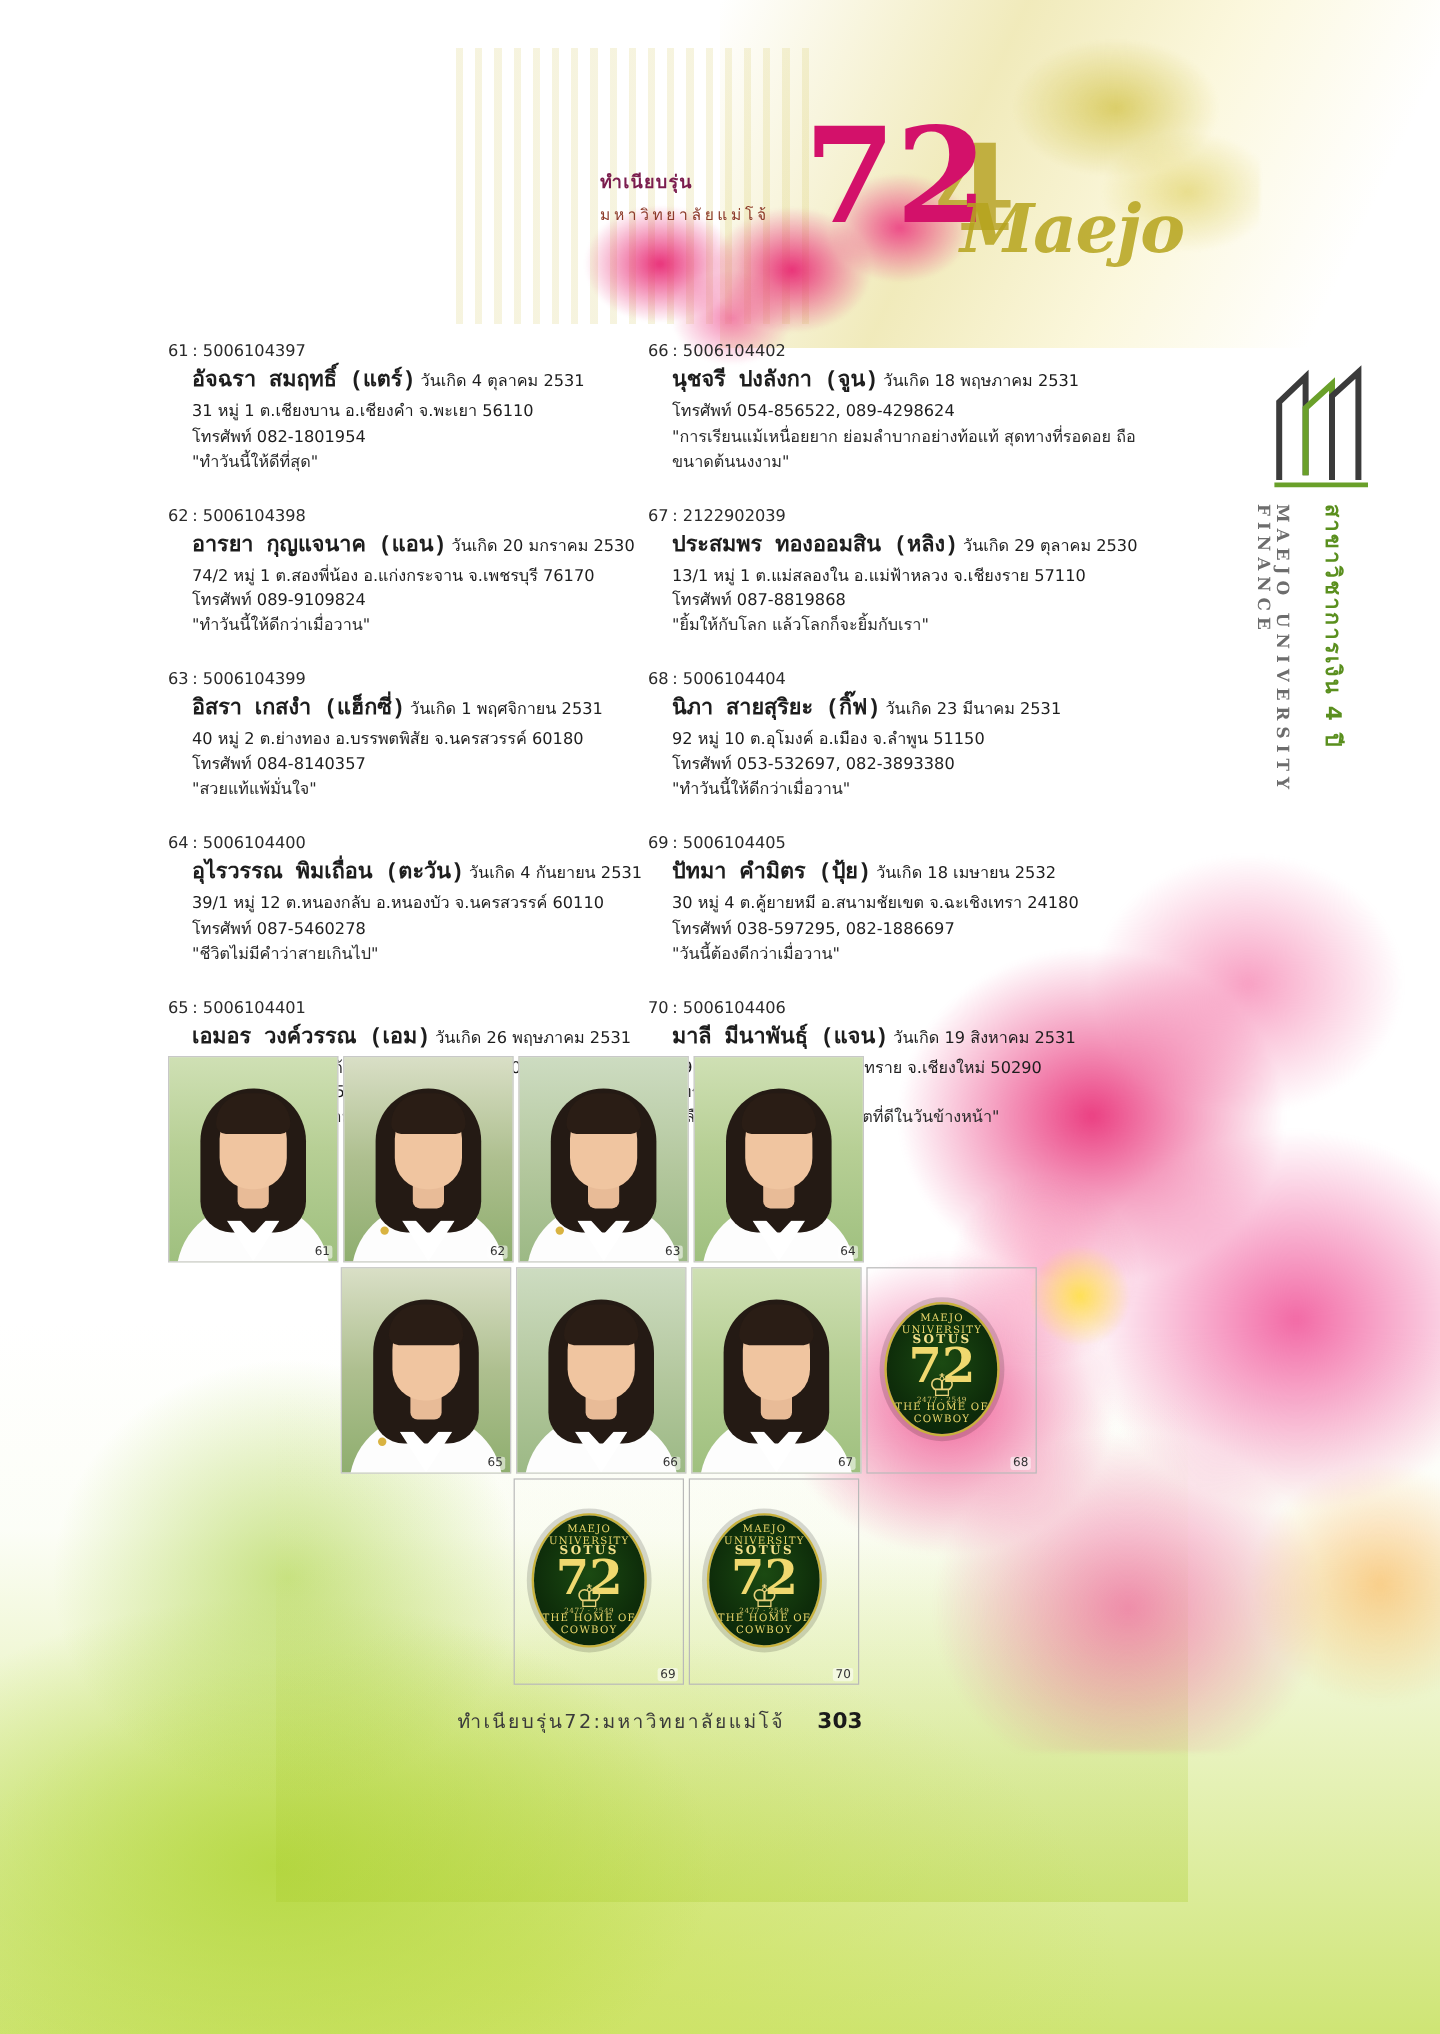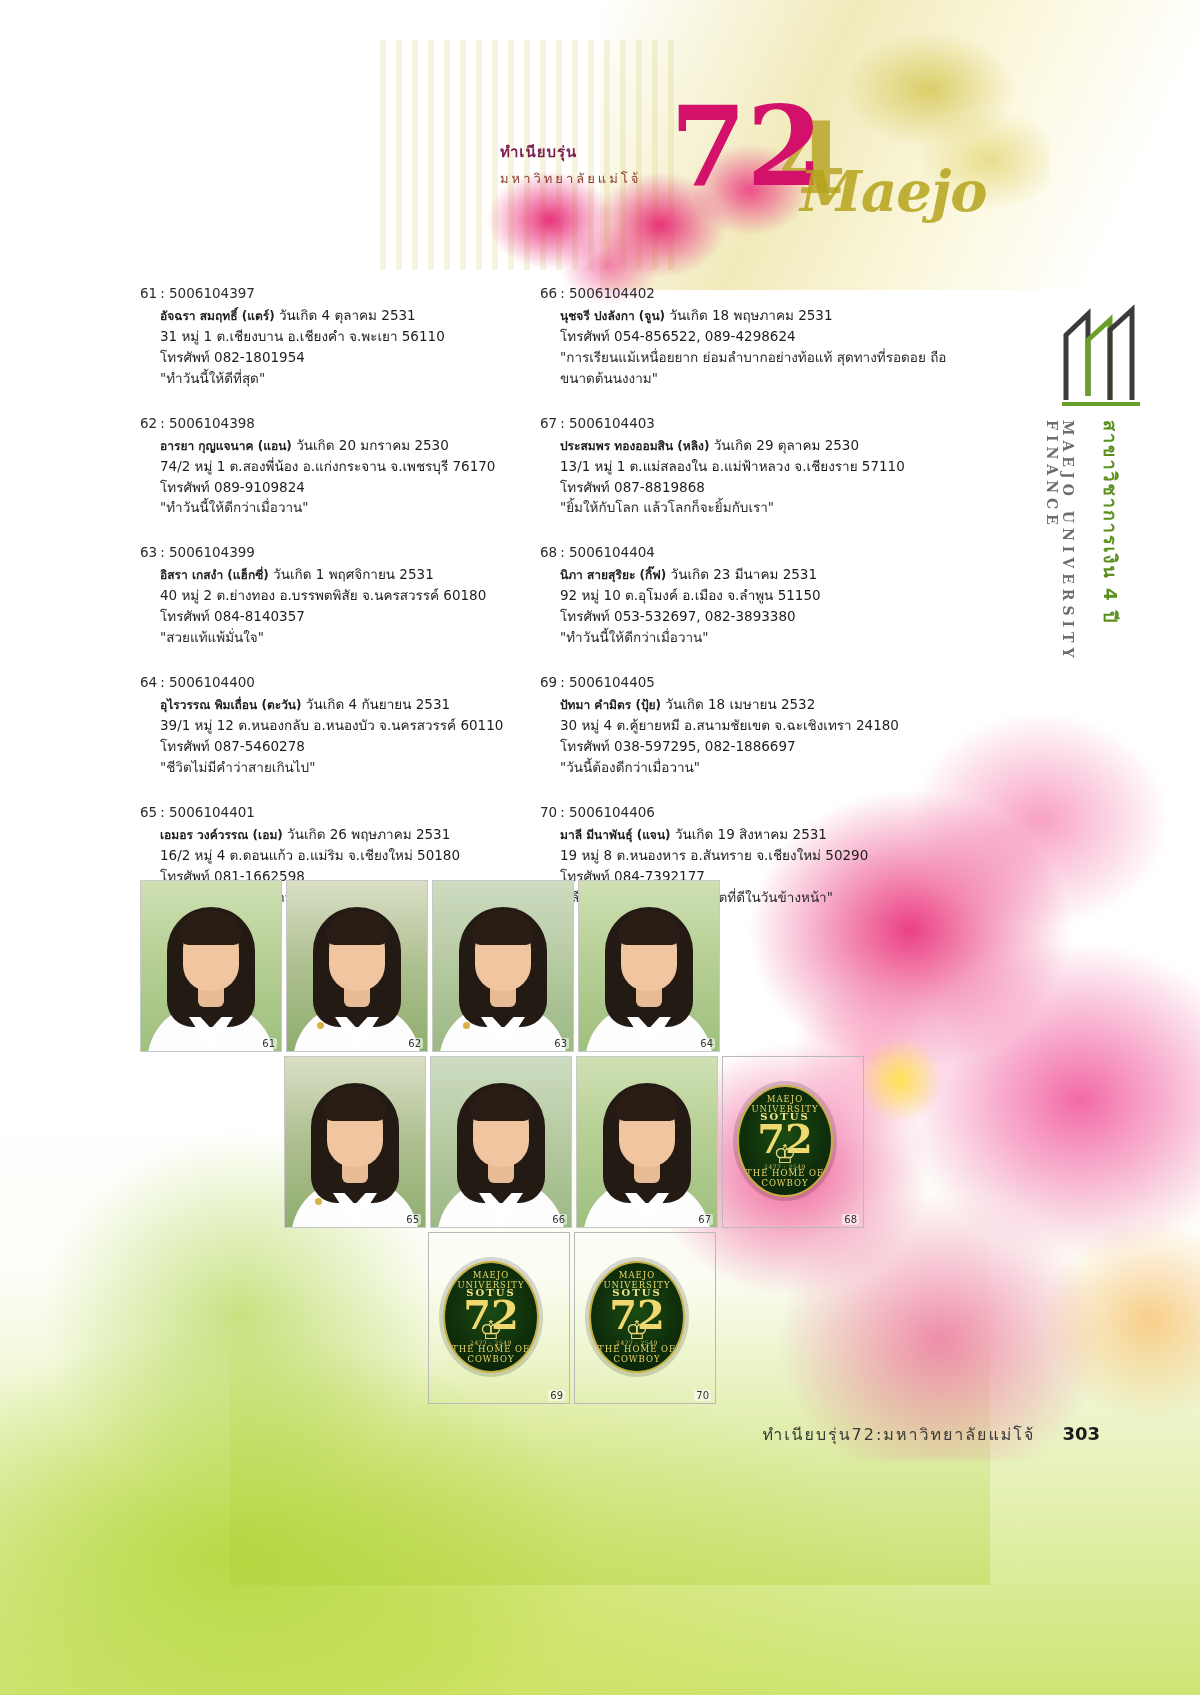--- a/index.html
+++ b/index.html
@@ -147,21 +147,21 @@
   .col-left { left: 140px; }
   .col-right { left: 540px; }
 
   .entry { margin-bottom: 26px; }
   .entry-head {
     font-size: 13.5px; color: #2a2a2a; margin-bottom: 4px;
   }
   .entry-head .num { margin-right: 3px; }
   .entry-body { padding-left: 20px; }
   .ln { font-size: 13.5px; color: #1d1d1d; line-height: 1.55; white-space: nowrap; }
-  .ln .nm { font-weight: bold; font-size: 12px; }
+  .ln .nm { font-weight: bold; font-size: 18px; font-family: Liberation Mono, monospace; }
   .ln.quote { color: #2b2b2b; }
   .ln.wrap { white-space: normal; }
 
   
   .photos { position: absolute; left: 140px; top: 880px; }
   .prow { display: flex; }
   .prow.r2 { margin-left: 144px; }
   .prow.r3 { margin-left: 288px; }
 
   .cell {
@@ -246,21 +246,21 @@
   }
   .seal .years {
     position:absolute; top:76px; left:0; right:0; text-align:center;
     font-size: 6px; letter-spacing:0.5px; color:#d9c66a;
   }
   .seal-in-cell { left: 16px; top: 30px; }
 
   
   .footer {
     position: absolute; left: 0; right: 0; bottom: 248px;
-    text-align: right; padding-right: 100px;
+    text-align: center; padding-right: 100px;
   }
   .footer .ftitle {
     display:inline-block; font-size: 16px; color: #3a3a3a; letter-spacing: 2px;
   }
   .footer .pageno {
     display:inline-block; margin-left: 22px;
     font-size: 18px; font-weight: bold; color: #1b1b1b;
   }
 </style>
 </head>
@@ -379,21 +379,21 @@
         <div class="entry-body">
           <div class="ln"><span class="nm">นุชจรี ปงลังกา (จูน)</span> <span>วันเกิด 18 พฤษภาคม 2531</span></div>
           <div class="ln">โทรศัพท์ 054-856522, 089-4298624</div>
           <div class="ln quote wrap">"การเรียนแม้เหนื่อยยาก ย่อมลำบากอย่างท้อแท้ สุดทางที่รอดอย ถือขนาดต้นนงงาม"</div>
         </div>
       </div>
 
       <div class="entry">
         <div class="entry-head">
           <span class="num">67</span>:
-          <span>5006104403</span>
+          <span>2122902039</span>
         </div>
         <div class="entry-body">
           <div class="ln"><span class="nm">ประสมพร ทองออมสิน (หลิง)</span> <span>วันเกิด 29 ตุลาคม 2530</span></div>
           <div class="ln">13/1 หมู่ 1 ต.แม่สลองใน อ.แม่ฟ้าหลวง จ.เชียงราย 57110</div>
           <div class="ln">โทรศัพท์ 087-8819868</div>
           <div class="ln quote">"ยิ้มให้กับโลก แล้วโลกก็จะยิ้มกับเรา"</div>
         </div>
       </div>
 
       <div class="entry">

